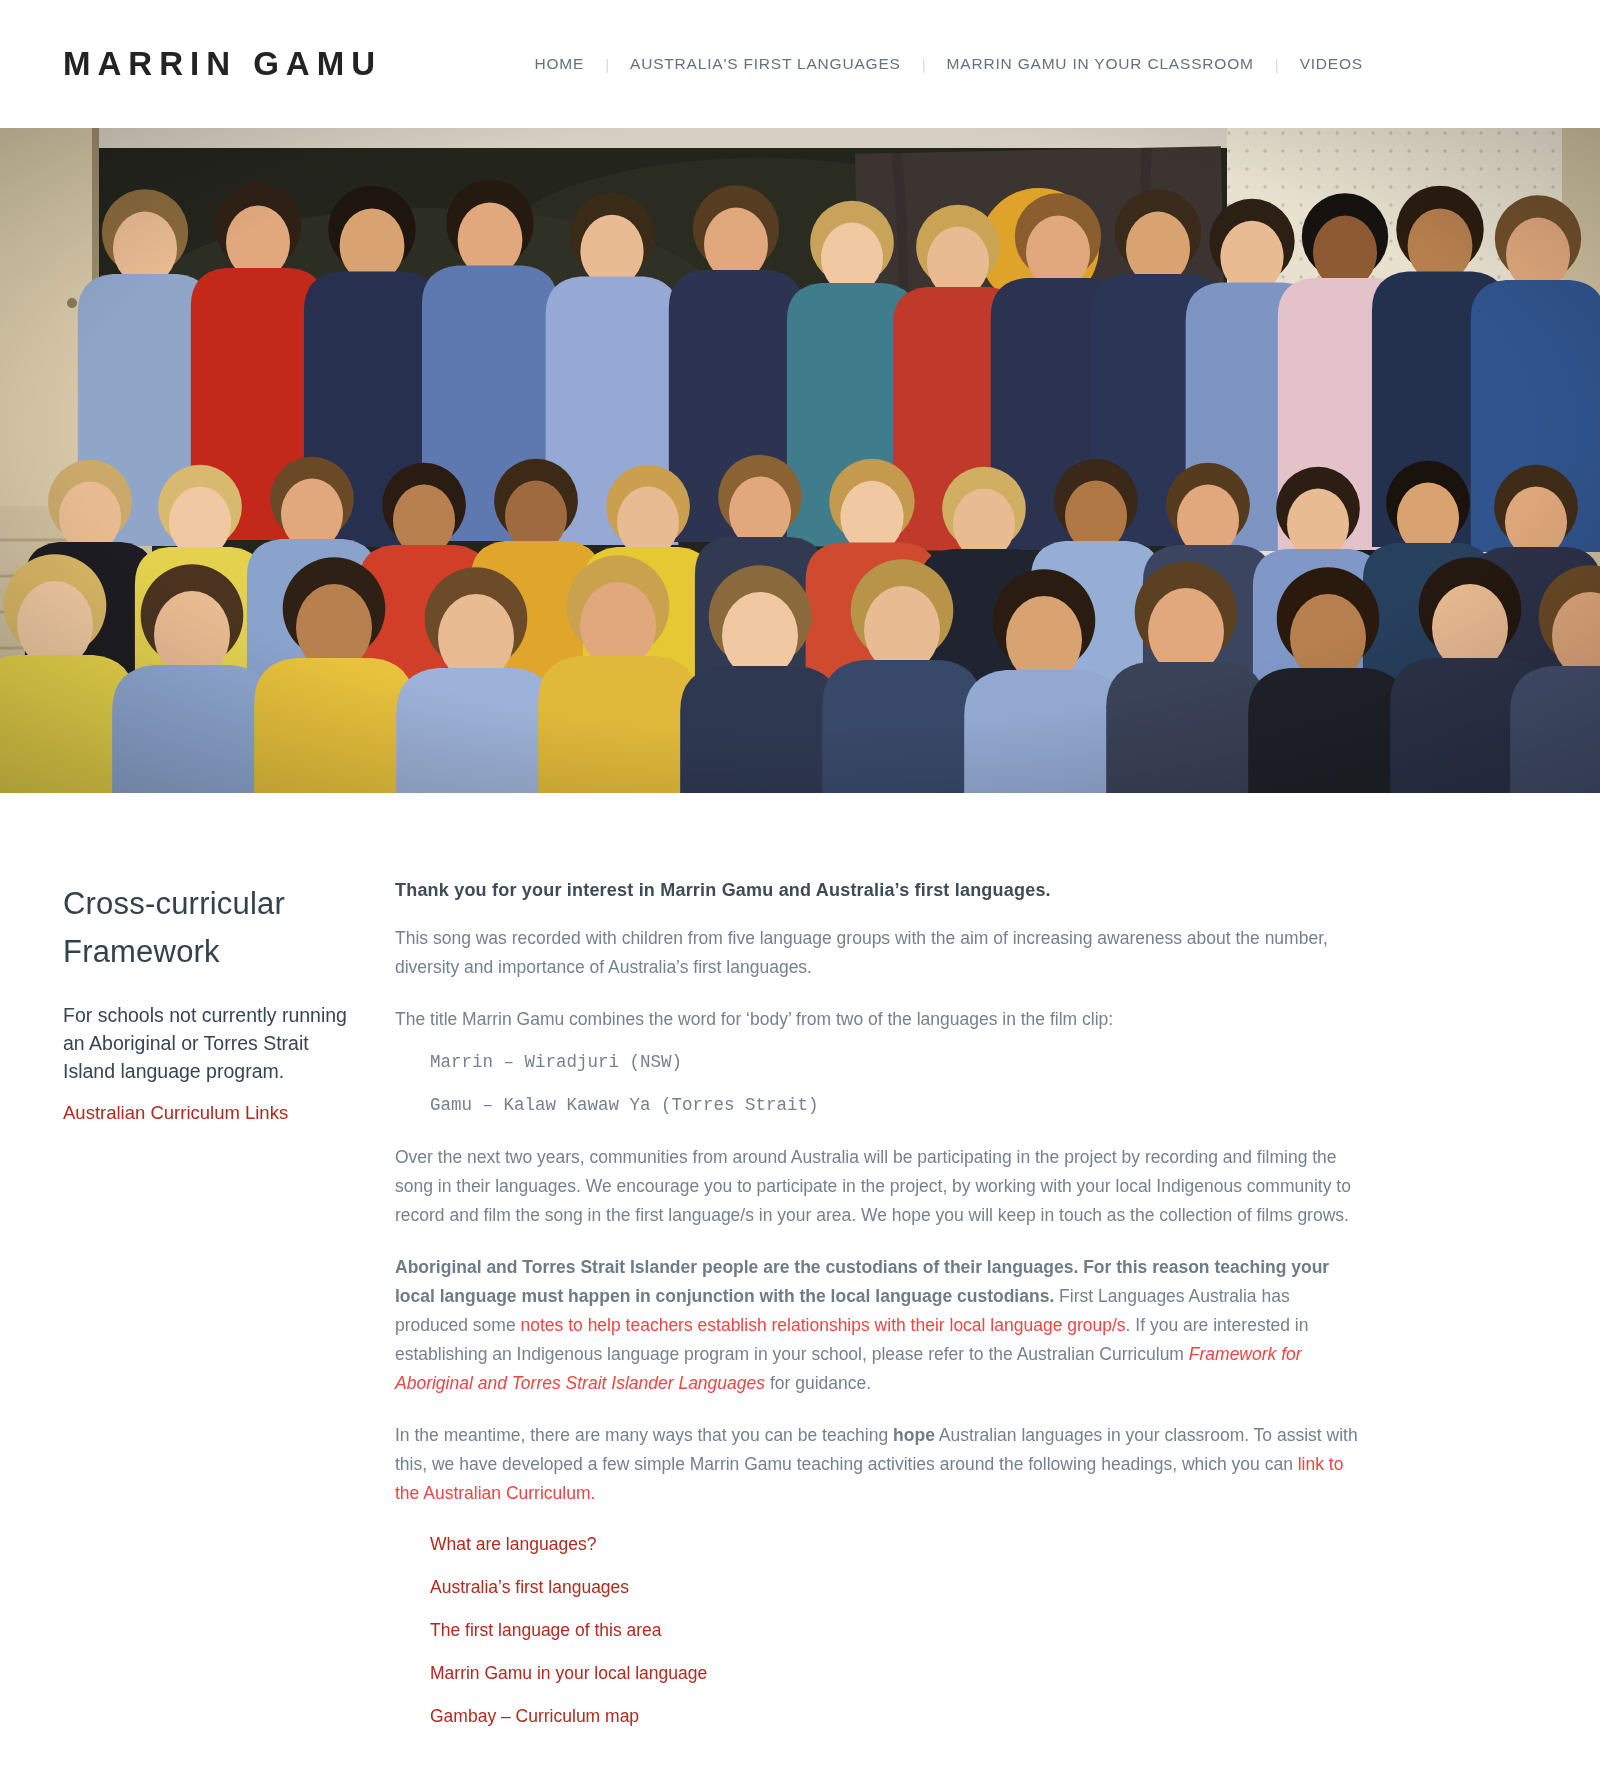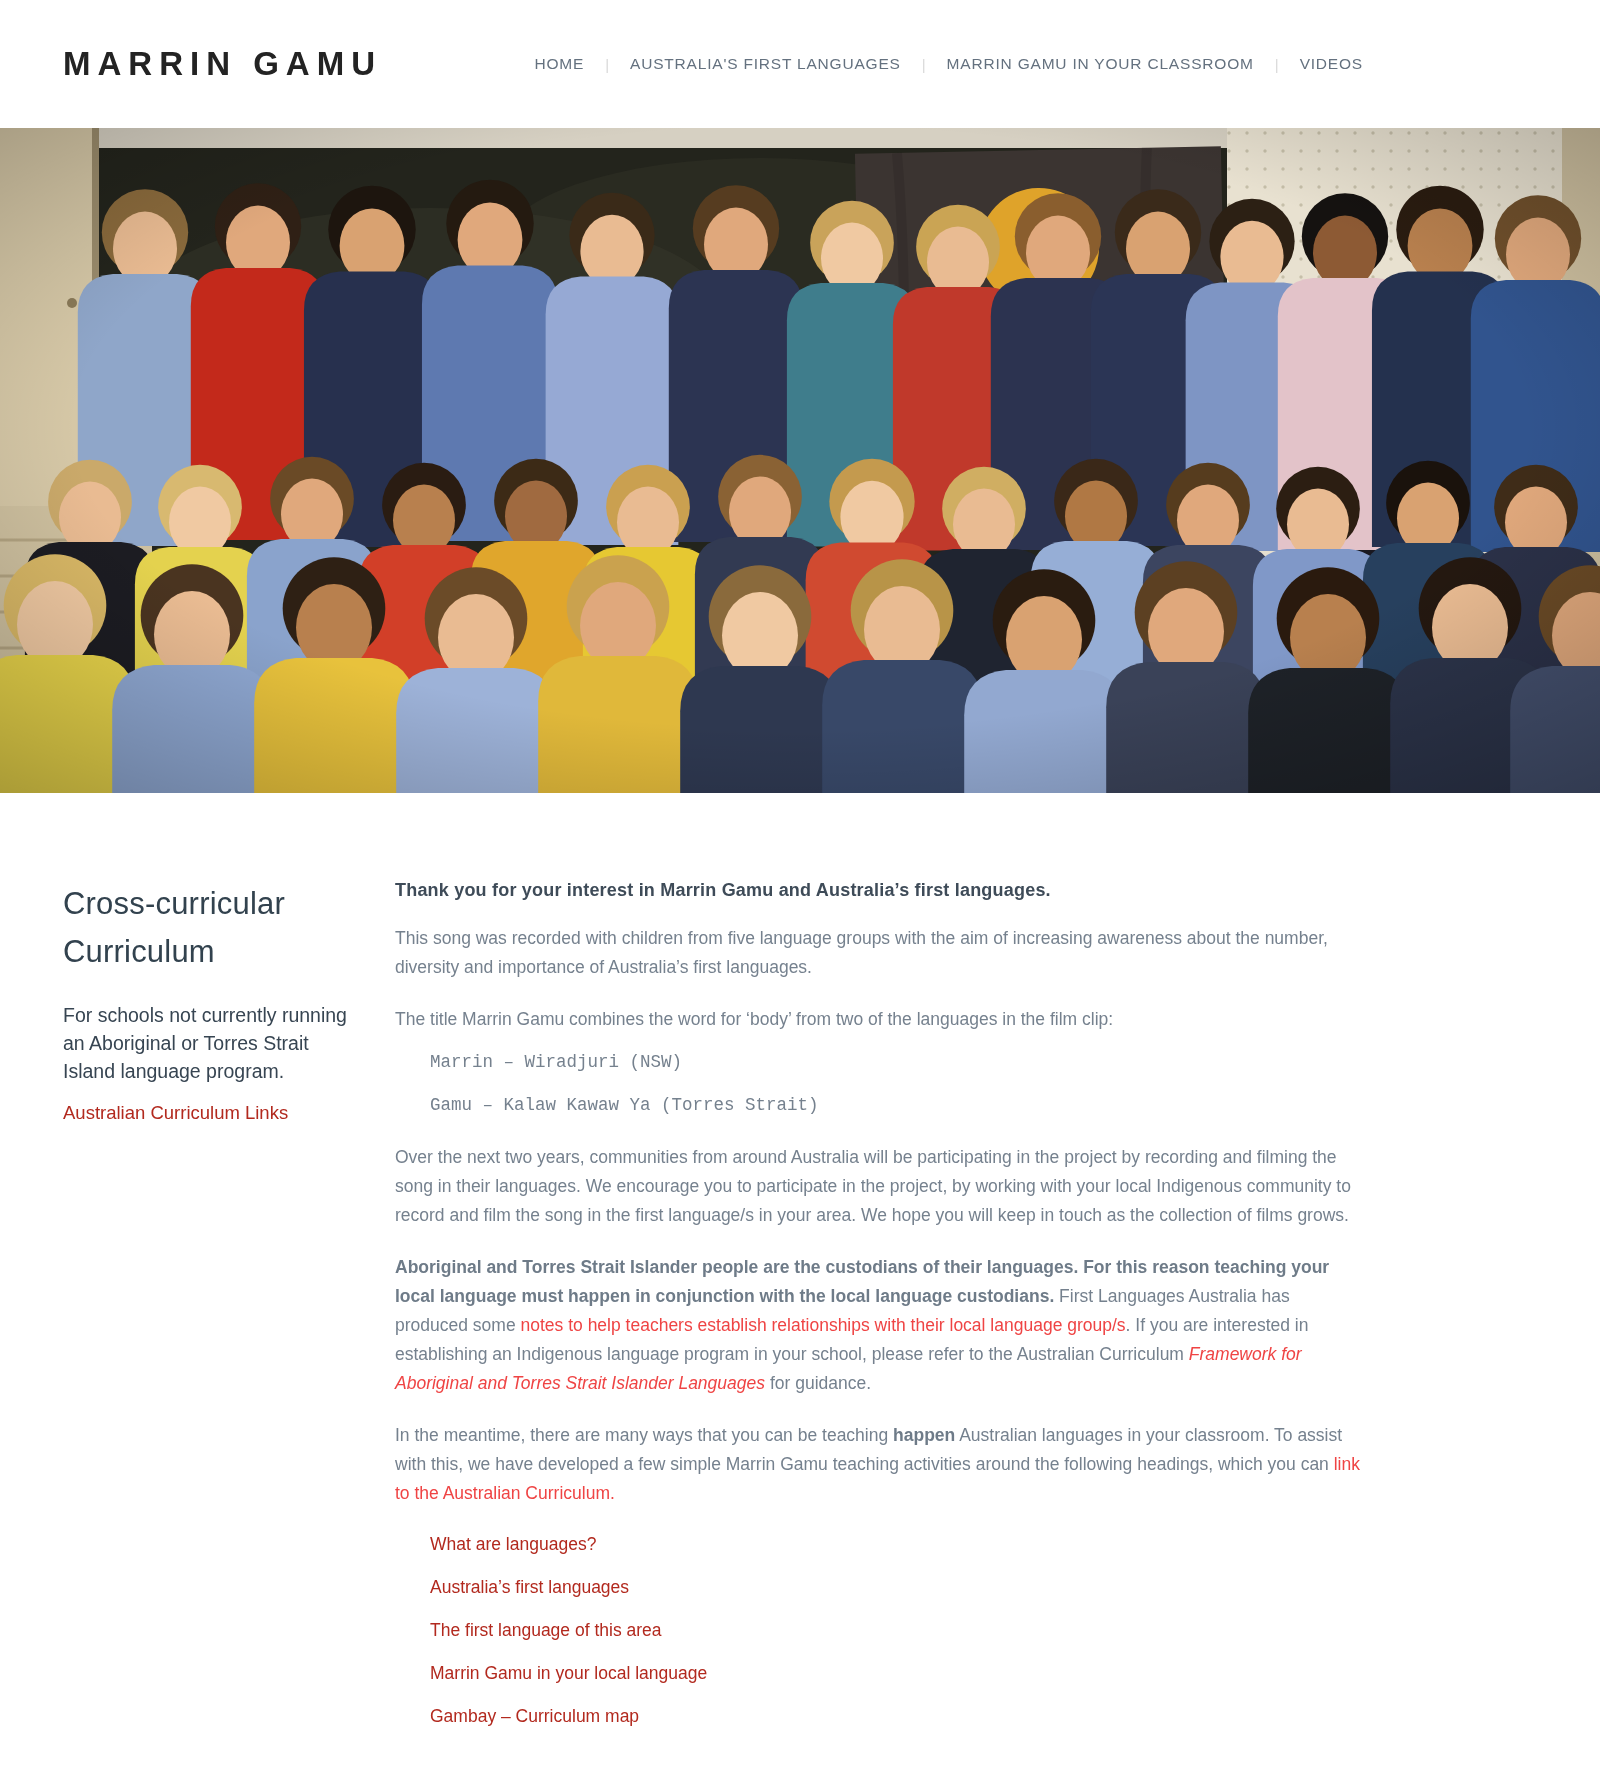--- a/index.html
+++ b/index.html
@@ -153,39 +153,39 @@
     <use href="#kid" transform="translate(1590,576) scale(1.9)" style="--shirt:#44506e;--hair:#6a4a26;--skin:#e0a87c"></use>
   </g>
 
   <rect width="1600" height="665" fill="url(#vig)"></rect>
 </svg>
 </div>
 
 <div class="content">
 
   <div class="sidebar">
-    <h1>Cross-curricular Curriculum</h1>
+    <h1>Cross-curricular Framework</h1>
     <p class="side-intro">For schools not currently running an Aboriginal or Torres Strait Island language program.</p>
     <a class="side-link">Australian Curriculum Links</a>
   </div>
 
   <div class="main">
     <div class="lede">Thank you for your interest in Marrin Gamu and Australia’s first languages.</div>
 
     <p>This song was recorded with children from five language groups with the aim of increasing awareness about the number, diversity and importance of Australia’s first languages.</p>
 
     <p>The title Marrin Gamu combines the word for ‘body’ from two of the languages in the film clip:</p>
     <p class="indent">Marrin – Wiradjuri (NSW)</p>
     <p class="indent">Gamu – Kalaw Kawaw Ya (Torres Strait)</p>
 
     <p>Over the next two years, communities from around Australia will be participating in the project by recording and filming the song in their languages. We encourage you to participate in the project, by working with your local Indigenous community to record and film the song in the first language/s in your area. We hope you will keep in touch as the collection of films grows.</p>
 
     <p><span class="b">Aboriginal and Torres Strait Islander people are the custodians of their languages. For this reason teaching your local language must happen in conjunction with the local language custodians.</span><span> First Languages Australia has produced some </span><a class="rlink">notes to help teachers establish relationships with their local language group/s</a><span>. If you are interested in establishing an Indigenous language program in your school, please refer to the Australian Curriculum </span><a class="rlink it">Framework for Aboriginal and Torres Strait Islander Languages</a><span> for guidance.</span></p>
 
-    <p><span>In the meantime, there are many ways that you can be teaching </span><span class="b">happen</span><span> Australian languages in your classroom. To assist with this, we have developed a few simple Marrin Gamu teaching activities around the following headings, which you can </span><a class="rlink">link to the Australian Curriculum.</a></p>
+    <p><span>In the meantime, there are many ways that you can be teaching </span><span class="b">hope</span><span> Australian languages in your classroom. To assist with this, we have developed a few simple Marrin Gamu teaching activities around the following headings, which you can </span><a class="rlink">link to the Australian Curriculum.</a></p>
 
     <div class="link-list">
       <a>What are languages?</a>
       <a>Australia’s first languages</a>
       <a>The first language of this area</a>
       <a>Marrin Gamu in your local language</a>
       <a>Gambay – Curriculum map</a>
     </div>
   </div>
 

